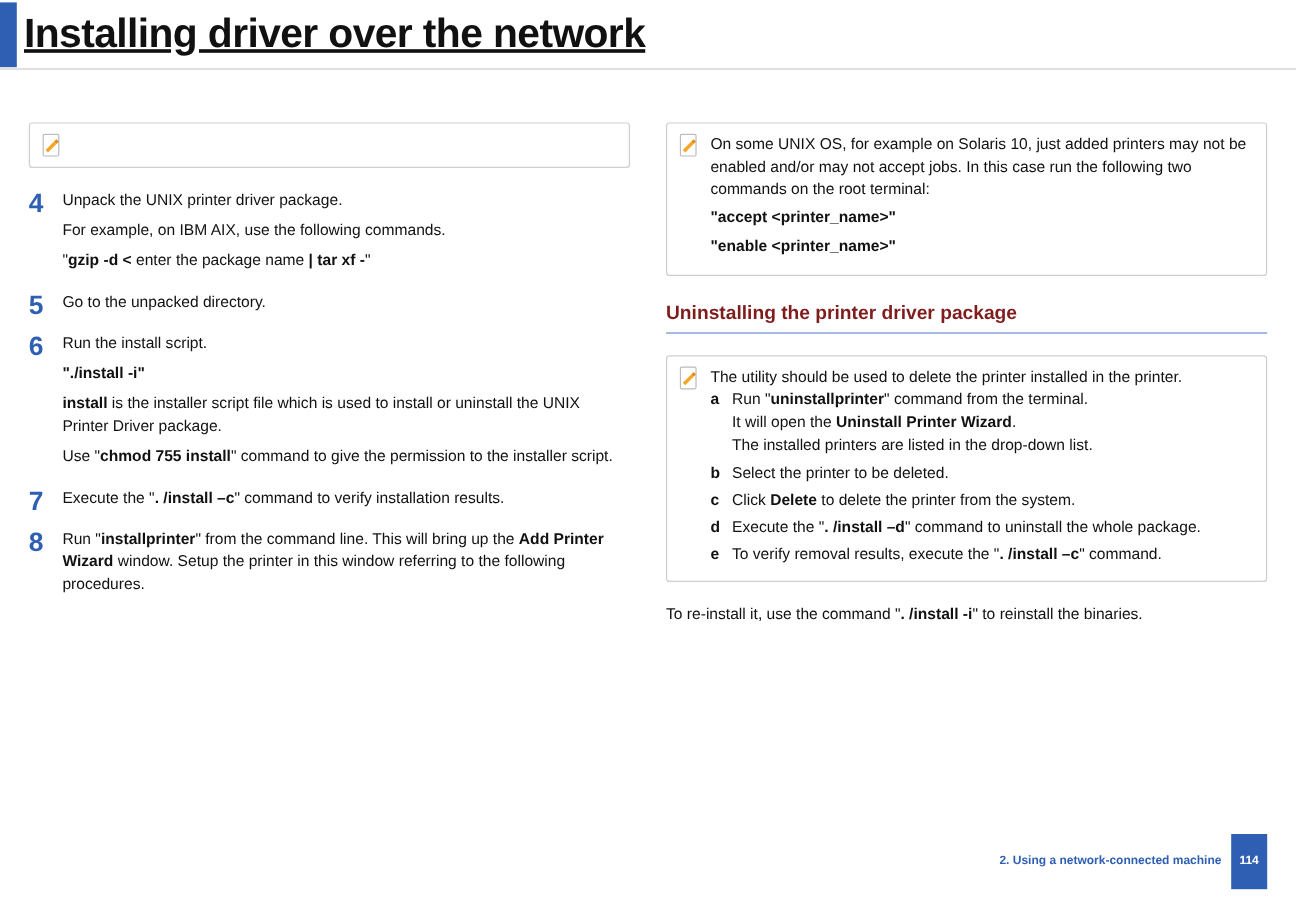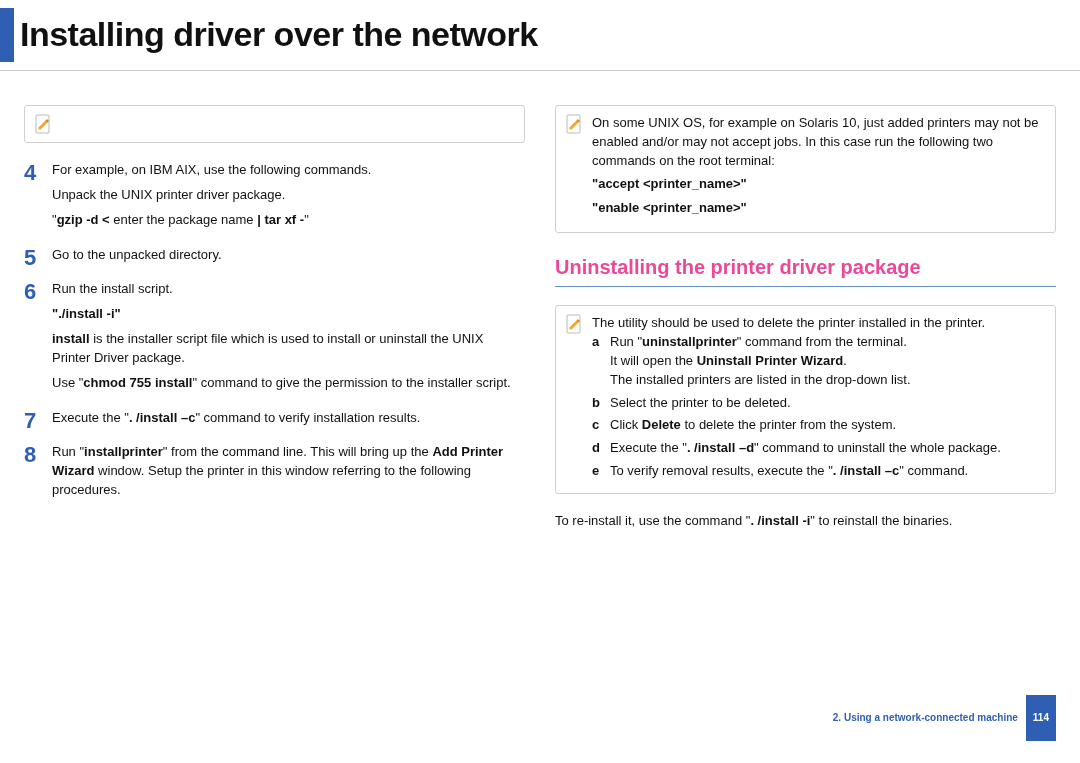--- a/index.html
+++ b/index.html
@@ -9,23 +9,24 @@
     color: #111;
     background: #fff;
     width: 1080px;
     height: 763px;
     position: relative;
     line-height: 1.45;
   }
   .title-bar {
     display: flex;
     align-items: center;
-    height: 71px;
+    height: 58px;
     border-bottom: 1px solid #ccc;
-    margin-bottom: 4px;
+    margin-bottom: 14px;
+    text-decoration: underline;
   }
   .title-accent {
     width: 14px;
     height: 54px;
     background: #2e5fb3;
     margin-right: 6px;
   }
   .page-title {
     font-size: 34px;
     font-weight: 700;
@@ -65,23 +66,23 @@
     font-weight: 700;
     color: #2e5fb3;
     width: 28px;
     flex-shrink: 0;
     line-height: 1.1;
   }
   .step-body { flex: 1; }
   .step-body p { margin-bottom: 6px; }
   .cmd { margin: 4px 0 6px 0; }
   .subhead {
-    font-size: 20px;
-    font-weight: 700;
-    color: #ec4899;
+    font-size: 16px;
+    font-weight: 700;
+    color: #7f1d1d;
     margin: 20px 0 4px 0;
   }
   .hr-blue {
     border: none;
     border-top: 1px solid #6a8fd0;
     margin-bottom: 18px;
   }
   .sublist { margin-left: 0; }
   .sub-item {
     display: flex;
@@ -129,22 +130,22 @@
       <svg class="note-icon" viewBox="0 0 16 20">
         <rect x="1" y="1" width="13" height="18" rx="1" fill="#fff" stroke="#bbb"></rect>
         <path d="M3 14 L10 7 L12 9 L5 16 Z" fill="#f5a623"></path>
         <path d="M10 7 L12 5 L14 7 L12 9 Z" fill="#e08e0b"></path>
       </svg>
     </div>
 
     <div class="step">
       <div class="step-num">4</div>
       <div class="step-body">
+        <p>Unpack the UNIX printer driver package.</p>
         <p>For example, on IBM AIX, use the following commands.</p>
-        <p>Unpack the UNIX printer driver package.</p>
         <p class="cmd">
           <span>"</span><b>gzip -d &lt;</b><span> enter the package name </span><b>| tar xf -</b><span>"</span>
         </p>
       </div>
     </div>
 
     <div class="step">
       <div class="step-num">5</div>
       <div class="step-body">
         <p>Go to the unpacked directory.</p>

